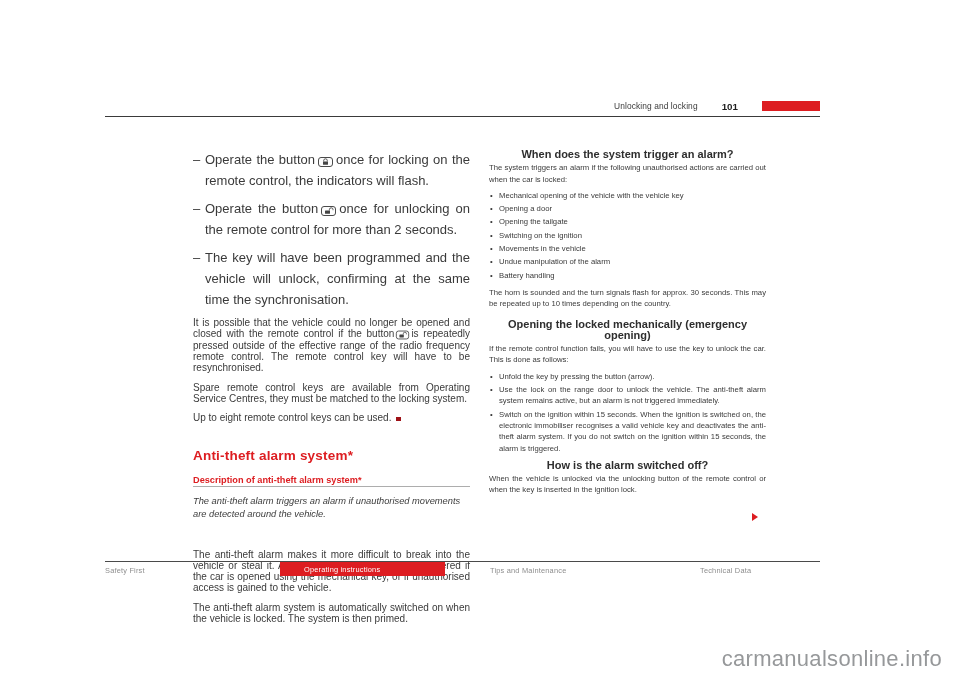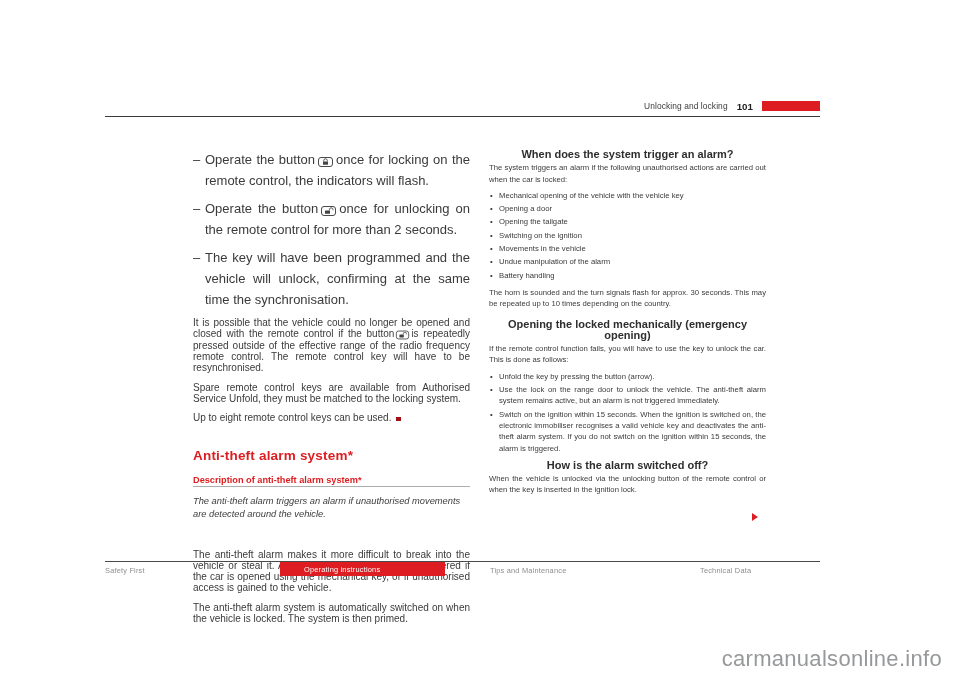--- a/index.html
+++ b/index.html
@@ -5,21 +5,21 @@
   * { margin:0; padding:0; box-sizing:border-box; }
   html,body { width:960px; height:678px; }
   body {
     font-family:"Liberation Sans", sans-serif;
     background:#ffffff; color:#3a3a3a;
   }
   .page { position:relative; width:960px; height:678px; background:#fff; overflow:hidden; }
 
   
   .header { position:absolute; left:105px; top:98px; width:715px; height:16px;
-            display:flex; align-items:center; justify-content:flex-end; gap:9px;text-align:center; }
+            display:flex; align-items:center; justify-content:flex-end; gap:24px;text-align:center; }
   .header-title { font-size:8.4px; color:#3a3a3a; letter-spacing:0.1px; }
   .header-page  { font-size:9.8px; font-weight:bold; color:#1f1f1f; }
   .header-block { width:58px; height:10px; background:#dd1d21; }
   .header-rule  { position:absolute; left:105px; top:116px; width:715px; height:1px; background:#3a3a3a; }
 
   
   .col-left  { position:absolute; left:193px; top:149px; width:277px; }
   .col-right { position:absolute; left:489px; top:149px; width:277px; }
 
   .instr-list { list-style:none; }
@@ -106,21 +106,21 @@
 
     <p class="body-p note-start">
       <span>It is possible that the vehicle could no longer be opened and closed with the remote control if the button</span><span class="keybtn small">
           <svg width="10" height="8" viewBox="0 0 10 8">
             <path d="M5.4 3.4 V2.6 a1.8 1.8 0 0 1 3.6 0 V3.2" fill="none" stroke="#444" stroke-width="0.9"></path>
             <rect x="1" y="3.4" width="5" height="3.4" rx="0.5" fill="#444"></rect>
           </svg>
         </span><span>is repeatedly pressed outside of the effective range of the radio frequency remote control. The remote control key will have to be resynchronised.</span>
     </p>
 
-    <p class="body-p">Spare remote control keys are available from Authorised Service Unfold, they must be matched to the locking system.</p>
+    <p class="body-p">Spare remote control keys are available from Operating Service Centres, they must be matched to the locking system.</p>
 
     <p class="body-p">
       <span>Up to eight remote control keys can be used.</span><span class="eos"></span>
     </p>
 
     <h1 class="h-red-big">Anti-theft alarm system*</h1>
     <h2 class="h-red-sub">Description of anti-theft alarm system*</h2>
 
     <p class="lead">The anti-theft alarm triggers an alarm if unauthorised movements are detected around the vehicle.</p>
     <p class="body-p">The anti-theft alarm makes it more difficult to break into the vehicle or steal it. Audible and visible alarms are triggered if the car is opened using the mechanical key, or if unauthorised access is gained to the vehicle.</p>

